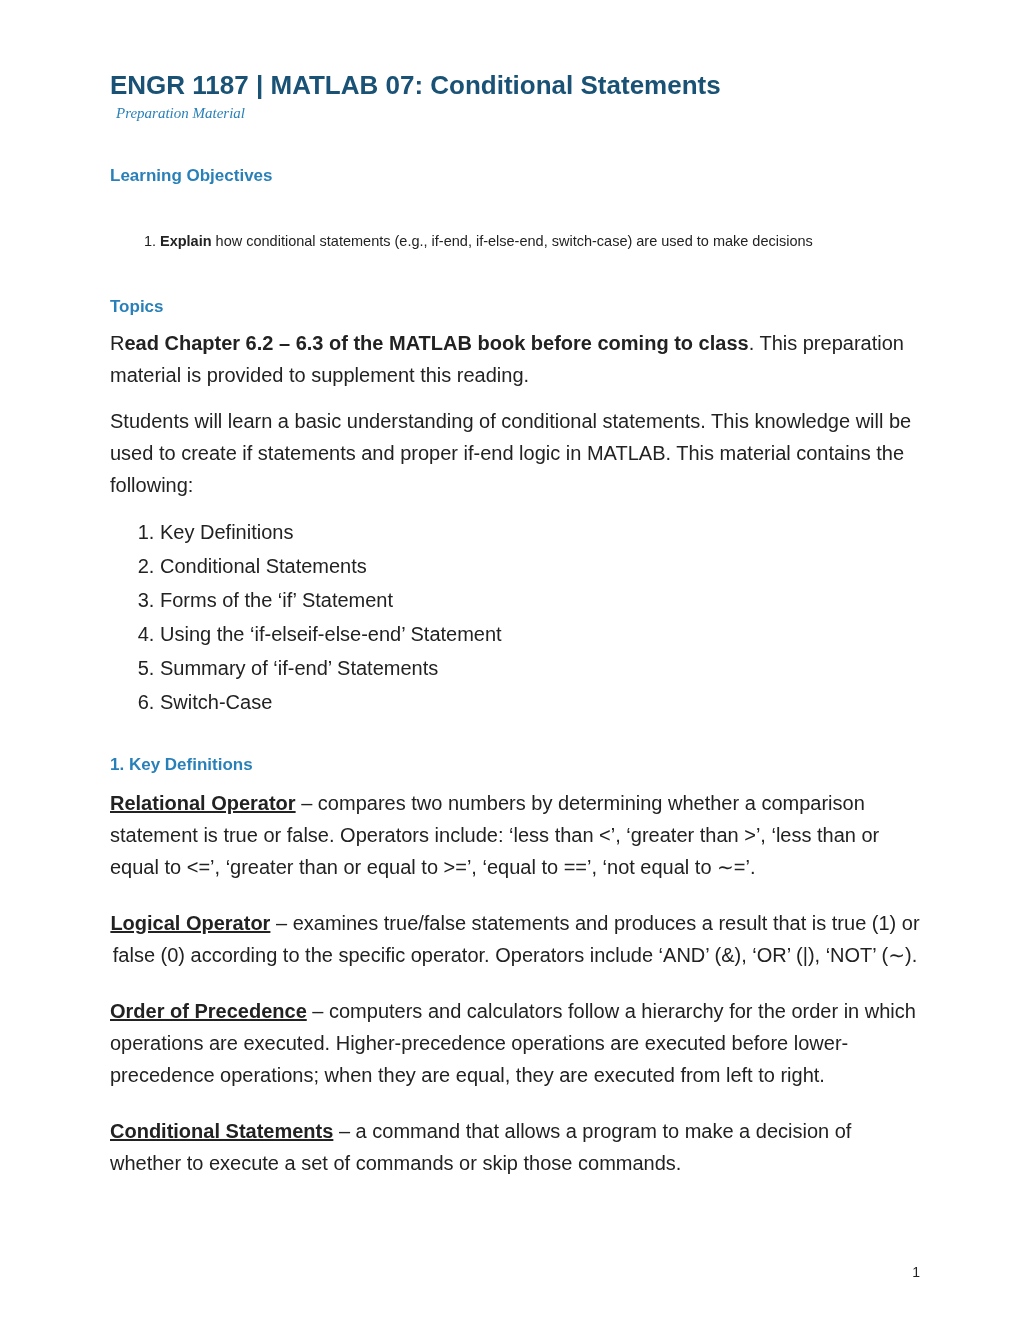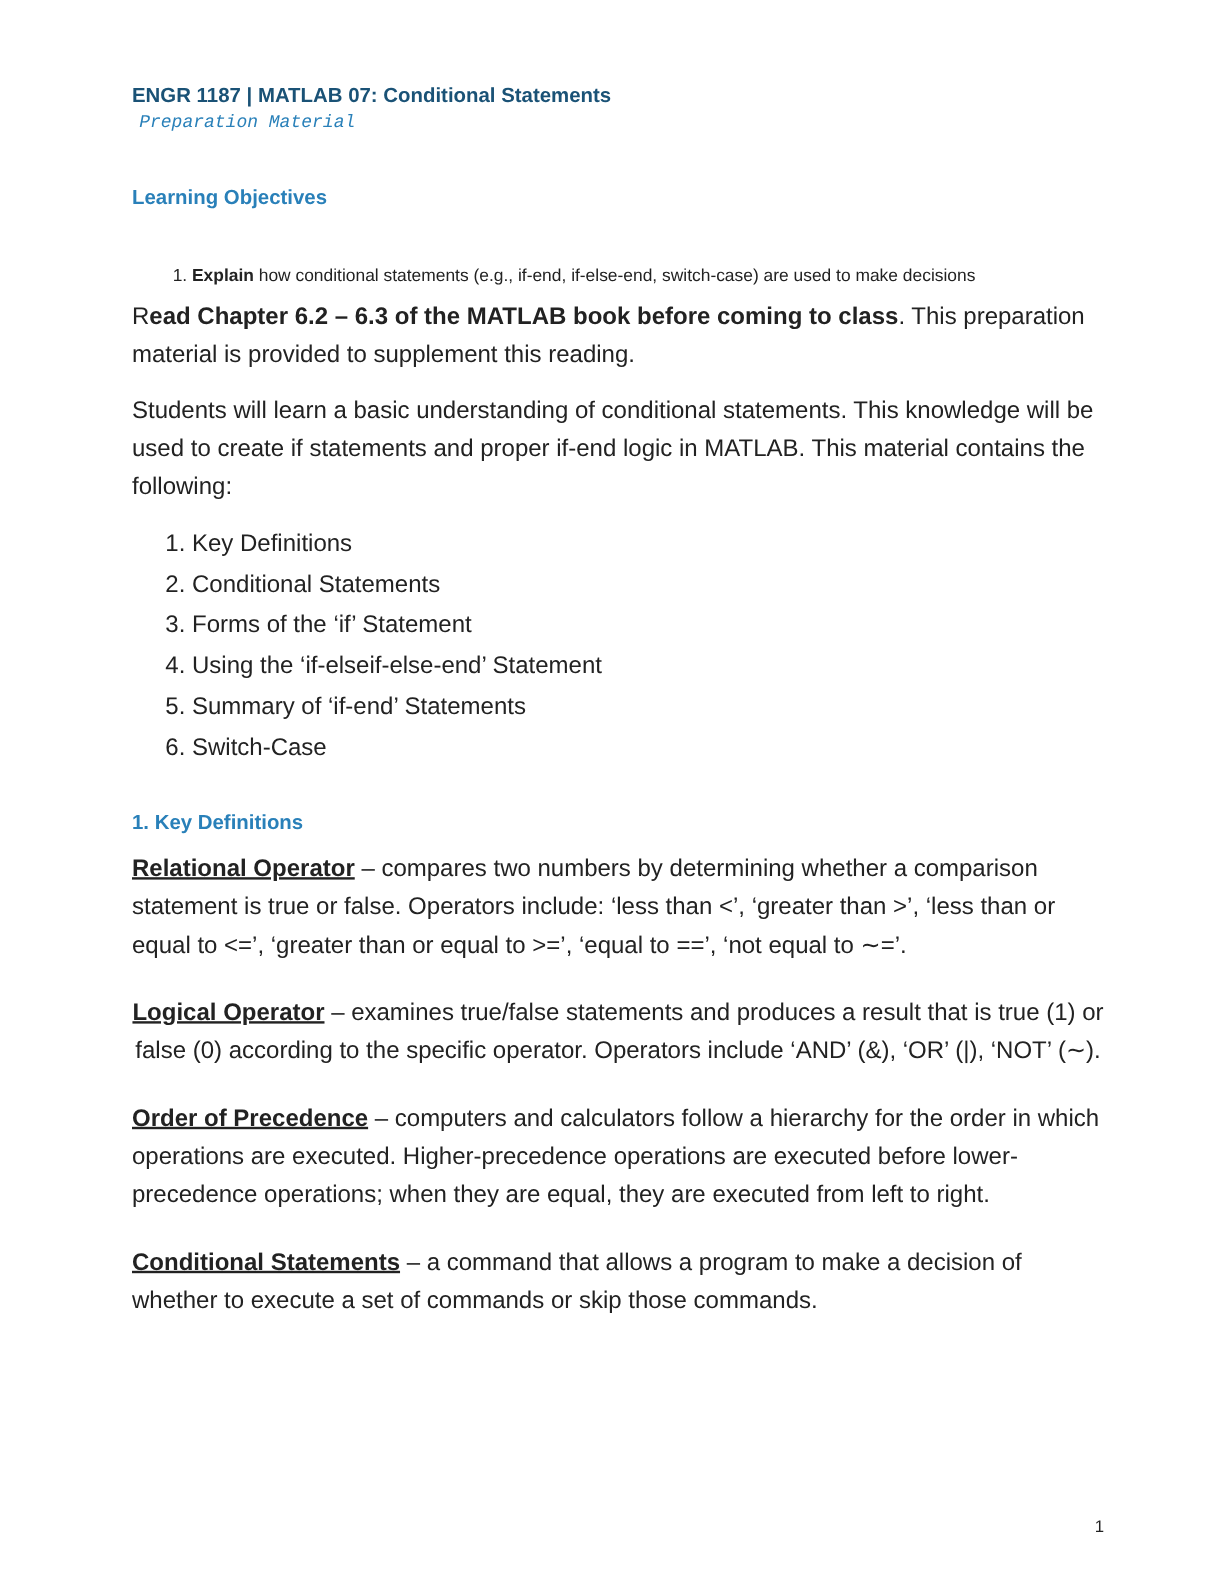--- a/index.html
+++ b/index.html
@@ -14,28 +14,28 @@
       color: #222;
       background: #fff;
       width: 1020px;
       min-height: 1320px;
       padding: 70px 100px 70px 110px;
       position: relative;
     }
 
     .page-title {
       font-family: Arial, sans-serif;
-      font-size: 17px;
+      font-size: 26px;
       font-weight: bold;
       color: #1a5276;
       margin-bottom: 4px;
     }
 
     .subtitle {
-      font-family: Liberation Mono, monospace;
+      font-family: Liberation Serif, serif;
       font-size: 15px;
       color: #2980b9;
       font-style: italic;
       margin-bottom: 36px;
       margin-left: 6px;
     }
 
     .section-heading {
       font-family: Arial, sans-serif;
       font-size: 17px;
@@ -122,20 +122,21 @@
 <div>
   <div class="section-heading">Learning Objectives</div>
   <ol class="learning-obj">
     <li>
       <span class="bold">Explain</span><span> how conditional statements (e.g., if-end, if-else-end, switch-case) are used to make decisions</span>
     </li>
   </ol>
 </div>
 
 <div>
+  <div class="section-heading">Topics</div>
   <p class="body-text">
     <span>R</span><span class="bold">ead Chapter 6.2 – 6.3 of the MATLAB book before coming to class</span><span>.  This preparation material is provided to supplement this reading.</span>
   </p>
   <p class="body-text">Students will learn a basic understanding of conditional statements.  This knowledge will be used to create if statements and proper if-end logic in MATLAB.  This material contains the following:</p>
   <ol class="topics-list">
     <li>Key Definitions</li>
     <li>Conditional Statements</li>
     <li>Forms of the ‘if’ Statement</li>
     <li>Using the ‘if-elseif-else-end’ Statement</li>
     <li>Summary of ‘if-end’ Statements</li>

